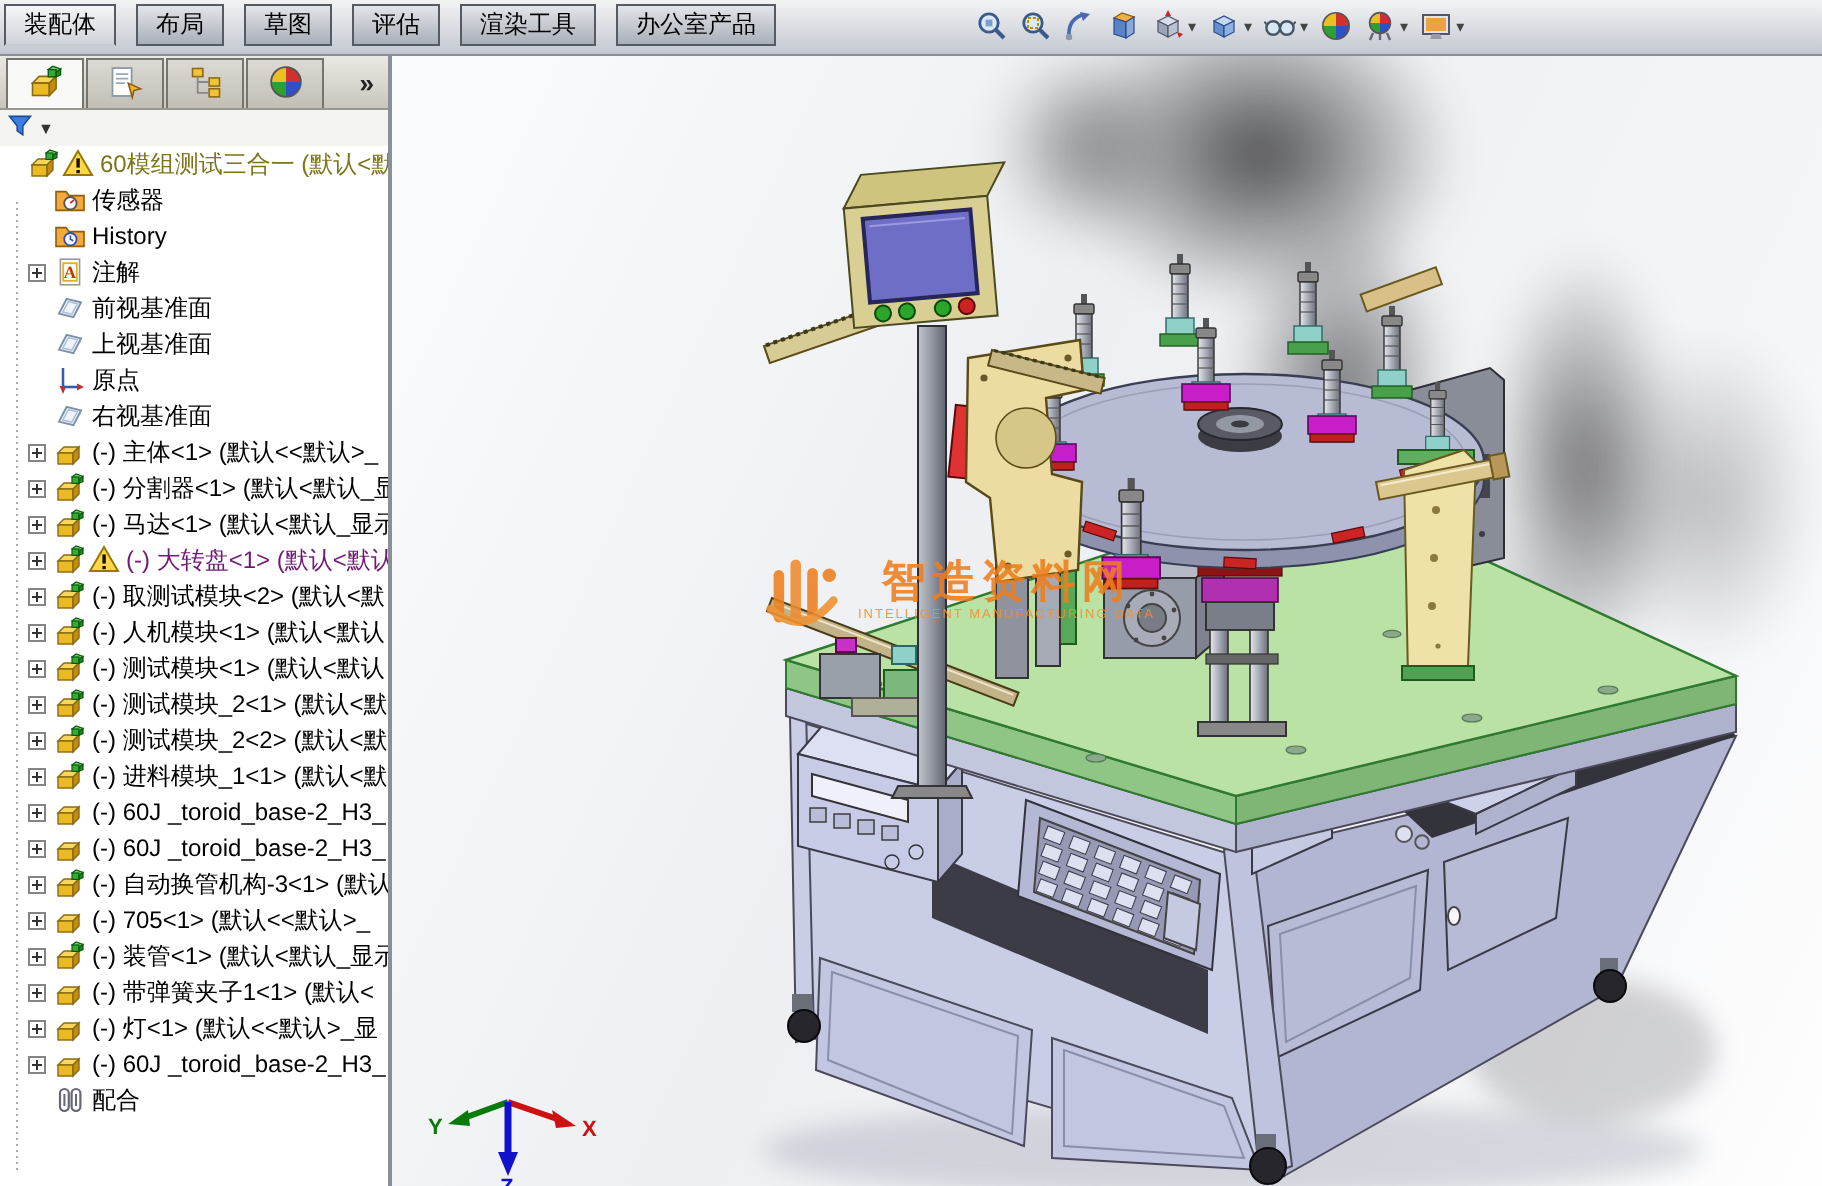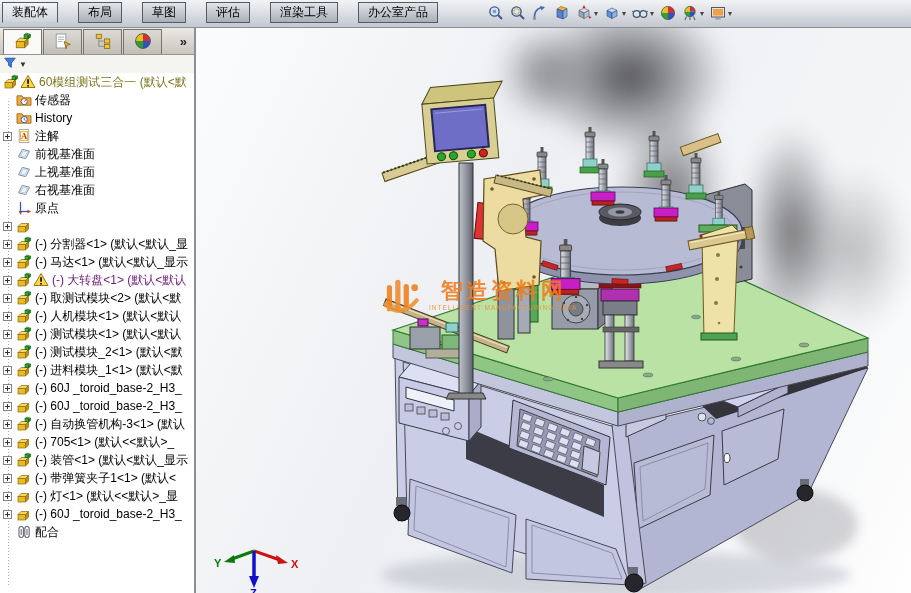--- a/index.html
+++ b/index.html
@@ -2,21 +2,21 @@
 <html><head>
 <meta charset="utf-8">
 <style>
   html,body{margin:0;padding:0;}
   body{width:911px;height:593px;overflow:hidden;position:relative;
        font-family:"Liberation Sans",sans-serif;background:#d4d7dc;font-size:12px;}
 
   
   .toolbar-strip{position:absolute;left:0;top:0;width:911px;height:27px;
      background:linear-gradient(#f2f3f5,#c3c8d0);border-bottom:1px solid #8a8f98;z-index:30;}
-  .cmd-tabs{position:absolute;left:2px;top:2px;display:flex;gap:20px;}
+  .cmd-tabs{position:absolute;left:2px;top:2px;display:flex;gap:10px;}
   .cmd-tab{height:21px;padding:0 9px;display:flex;align-items:center;justify-content:center;
      font-size:12px;color:#000;background:linear-gradient(#e2e5e9,#a9afb8);
      border:1px solid #555b63;box-sizing:border-box;cursor:default;}
   .cmd-tab.active{background:linear-gradient(#f4f5f7,#cfd4da);border-bottom-color:#c8cdd4;}
   .view-toolbar{position:absolute;left:485px;top:1px;height:24px;display:flex;align-items:center;}
   .vt-btn{display:flex;align-items:center;height:22px;padding:0 3px;border-radius:2px;}
   .vt-btn svg{display:block;}
   .dd{font-size:8px;color:#444;margin-left:2px;}
 
   
@@ -28,21 +28,21 @@
      background:linear-gradient(#dcdad4,#c1beb6);display:flex;align-items:center;justify-content:center;}
   .panel-tab.active{background:#f9f9f7;}
   .panel-chevron{margin-left:auto;margin-right:7px;font-size:13px;font-weight:bold;color:#222;line-height:24px;}
   .filter-bar{height:18px;border-bottom:1px solid #c6c6c2;background:#f4f4f1;
      display:flex;align-items:center;padding:0 3px;}
   .filter-caret{font-size:8px;color:#333;margin-left:2px;}
   .tree{position:absolute;left:0;top:46px;width:196px;height:520px;background:#fff;}
   .tree-guide{position:absolute;left:8px;top:28px;width:1px;height:486px;
      background:repeating-linear-gradient(#aaa 0 1px,transparent 1px 3px);}
   .tree-row{height:18px;display:flex;align-items:center;white-space:nowrap;overflow:hidden;
-     padding-left:3px;position:relative;font-size:12px;color:#000;}
+     padding-left:14px;position:relative;font-size:12px;color:#000;}
   .tree-row .gutter{width:13px;flex:0 0 auto;display:flex;align-items:center;justify-content:flex-start;}
   .exp{width:9px;height:9px;box-sizing:border-box;border:1px solid #848484;background:#fff;
      position:relative;flex:0 0 auto;}
   .exp::before,.exp::after{content:"";position:absolute;background:#333;}
   .exp::before{left:1px;right:1px;top:3px;height:1px;}
   .exp::after{left:3px;top:1px;bottom:1px;width:1px;}
   .tree-ico{width:16px;height:16px;flex:0 0 auto;margin-right:1px;}
   .tree-ico svg{display:block;}
   .tree-label{margin-left:2px;}
 
@@ -297,49 +297,50 @@
             <polygon points="2.5,10.8 6.3,3.4 13.5,5.2 9.7,12.6" fill="#cfe0f0" fill-opacity=".35" stroke="#7d8fa8"></polygon>
             <polygon points="4.4,10 7.2,4.8 11.7,5.9 8.9,11.1" fill="none" stroke="#a8bcd4" stroke-width=".7"></polygon>
           </svg>
         </span>
         <span class="tree-label">上视基准面</span>
       </div>
       <div class="tree-row">
         <span class="gutter"></span>
         <span class="tree-ico">
           <svg viewBox="0 0 16 16" width="16" height="16">
-            <polygon points="2.5,10.8 6.3,3.4 13.5,5.2 9.7,12.6" fill="#cfe0f0" fill-opacity=".35" stroke="#7d8fa8"></polygon>
-            <polygon points="4.4,10 7.2,4.8 11.7,5.9 8.9,11.1" fill="none" stroke="#a8bcd4" stroke-width=".7"></polygon>
-          </svg>
-        </span>
-        <span class="tree-label">右视基准面</span>
-      </div>
-      <div class="tree-row">
-        <span class="gutter"></span>
-        <span class="tree-ico">
-          <svg viewBox="0 0 16 16" width="16" height="16">
             <line x1="4.5" y1="2" x2="4.5" y2="11.5" stroke="#3a5ab0" stroke-width="1.3"></line>
             <polygon points="4.5,15 2.8,11 6.2,11" fill="#c03030"></polygon>
             <line x1="4.5" y1="11.5" x2="12" y2="11.5" stroke="#3a5ab0" stroke-width="1.3"></line>
             <polygon points="15,11.5 11.5,9.8 11.5,13.2" fill="#c03030"></polygon>
           </svg>
         </span>
         <span class="tree-label">原点</span>
       </div>
       <div class="tree-row">
-        <span class="gutter">
-          <span class="exp"></span>
-        </span>
-        <span class="tree-ico">
-          <svg viewBox="0 0 16 16" width="16" height="16">
-            <polygon points="2,8.5 5,5.5 12.5,5.5 9.5,8.5" fill="#f6d75c" stroke="#8a6a10" stroke-width=".7"></polygon>
-            <rect x="2" y="8.5" width="7.5" height="5.5" fill="#e9ba22" stroke="#8a6a10" stroke-width=".7"></rect>
-            <polygon points="9.5,8.5 12.5,5.5 12.5,11 9.5,14" fill="#c08c12" stroke="#8a6a10" stroke-width=".7"></polygon>
-          </svg>
-        </span>
+        <span class="gutter"></span>
+        <span class="tree-ico">
+          <svg viewBox="0 0 16 16" width="16" height="16">
+            <polygon points="2.5,10.8 6.3,3.4 13.5,5.2 9.7,12.6" fill="#cfe0f0" fill-opacity=".35" stroke="#7d8fa8"></polygon>
+            <polygon points="4.4,10 7.2,4.8 11.7,5.9 8.9,11.1" fill="none" stroke="#a8bcd4" stroke-width=".7"></polygon>
+          </svg>
+        </span>
+        <span class="tree-label">右视基准面</span>
+      </div>
+      <div class="tree-row">
+        <span class="gutter">
+          <span class="exp"></span>
+        </span>
+        <span class="tree-ico">
+          <svg viewBox="0 0 16 16" width="16" height="16">
+            <polygon points="2,8.5 5,5.5 12.5,5.5 9.5,8.5" fill="#f6d75c" stroke="#8a6a10" stroke-width=".7"></polygon>
+            <rect x="2" y="8.5" width="7.5" height="5.5" fill="#e9ba22" stroke="#8a6a10" stroke-width=".7"></rect>
+            <polygon points="9.5,8.5 12.5,5.5 12.5,11 9.5,14" fill="#c08c12" stroke="#8a6a10" stroke-width=".7"></polygon>
+          </svg>
+        </span>
+        <span class="tree-label">(-) 主体&lt;1&gt; (默认&lt;&lt;默认&gt;_</span>
       </div>
       <div class="tree-row">
         <span class="gutter">
           <span class="exp"></span>
         </span>
         <span class="tree-ico">
           <svg viewBox="0 0 16 16" width="16" height="16">
             <polygon points="2,8.5 5,5.5 12.5,5.5 9.5,8.5" fill="#f6d75c" stroke="#8a6a10" stroke-width=".7"></polygon>
             <rect x="2" y="8.5" width="7.5" height="5.5" fill="#e9ba22" stroke="#8a6a10" stroke-width=".7"></rect>
             <polygon points="9.5,8.5 12.5,5.5 12.5,11 9.5,14" fill="#c08c12" stroke="#8a6a10" stroke-width=".7"></polygon>
@@ -445,20 +446,36 @@
           <svg viewBox="0 0 16 16" width="16" height="16">
             <polygon points="2,8.5 5,5.5 12.5,5.5 9.5,8.5" fill="#f6d75c" stroke="#8a6a10" stroke-width=".7"></polygon>
             <rect x="2" y="8.5" width="7.5" height="5.5" fill="#e9ba22" stroke="#8a6a10" stroke-width=".7"></rect>
             <polygon points="9.5,8.5 12.5,5.5 12.5,11 9.5,14" fill="#c08c12" stroke="#8a6a10" stroke-width=".7"></polygon>
             <polygon points="9,2.5 11,1 14.5,2.2 12.5,3.7" fill="#7ad87a" stroke="#0a5a0a" stroke-width=".6"></polygon>
             <rect x="9" y="2.5" width="3.5" height="3.2" fill="#34ac34" stroke="#0a5a0a" stroke-width=".6"></rect>
             <polygon points="12.5,3.7 14.5,2.2 14.5,4.8 12.5,5.7" fill="#1f8a1f" stroke="#0a5a0a" stroke-width=".6"></polygon>
           </svg>
         </span>
         <span class="tree-label">(-) 测试模块_2&lt;1&gt; (默认&lt;默</span>
+      </div>
+      <div class="tree-row">
+        <span class="gutter">
+          <span class="exp"></span>
+        </span>
+        <span class="tree-ico">
+          <svg viewBox="0 0 16 16" width="16" height="16">
+            <polygon points="2,8.5 5,5.5 12.5,5.5 9.5,8.5" fill="#f6d75c" stroke="#8a6a10" stroke-width=".7"></polygon>
+            <rect x="2" y="8.5" width="7.5" height="5.5" fill="#e9ba22" stroke="#8a6a10" stroke-width=".7"></rect>
+            <polygon points="9.5,8.5 12.5,5.5 12.5,11 9.5,14" fill="#c08c12" stroke="#8a6a10" stroke-width=".7"></polygon>
+            <polygon points="9,2.5 11,1 14.5,2.2 12.5,3.7" fill="#7ad87a" stroke="#0a5a0a" stroke-width=".6"></polygon>
+            <rect x="9" y="2.5" width="3.5" height="3.2" fill="#34ac34" stroke="#0a5a0a" stroke-width=".6"></rect>
+            <polygon points="12.5,3.7 14.5,2.2 14.5,4.8 12.5,5.7" fill="#1f8a1f" stroke="#0a5a0a" stroke-width=".6"></polygon>
+          </svg>
+        </span>
+        <span class="tree-label">(-) 测试模块_2&lt;2&gt; (默认&lt;默</span>
       </div>
       <div class="tree-row">
         <span class="gutter">
           <span class="exp"></span>
         </span>
         <span class="tree-ico">
           <svg viewBox="0 0 16 16" width="16" height="16">
             <polygon points="2,8.5 5,5.5 12.5,5.5 9.5,8.5" fill="#f6d75c" stroke="#8a6a10" stroke-width=".7"></polygon>
             <rect x="2" y="8.5" width="7.5" height="5.5" fill="#e9ba22" stroke="#8a6a10" stroke-width=".7"></rect>
             <polygon points="9.5,8.5 12.5,5.5 12.5,11 9.5,14" fill="#c08c12" stroke="#8a6a10" stroke-width=".7"></polygon>

